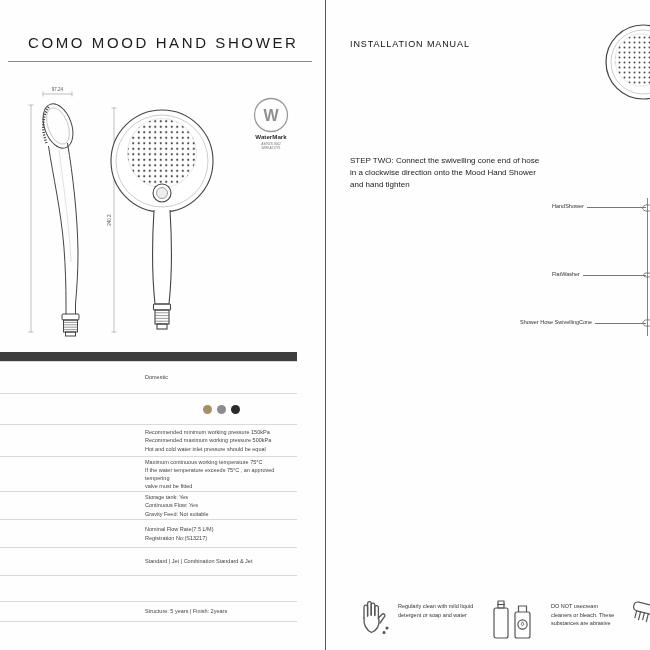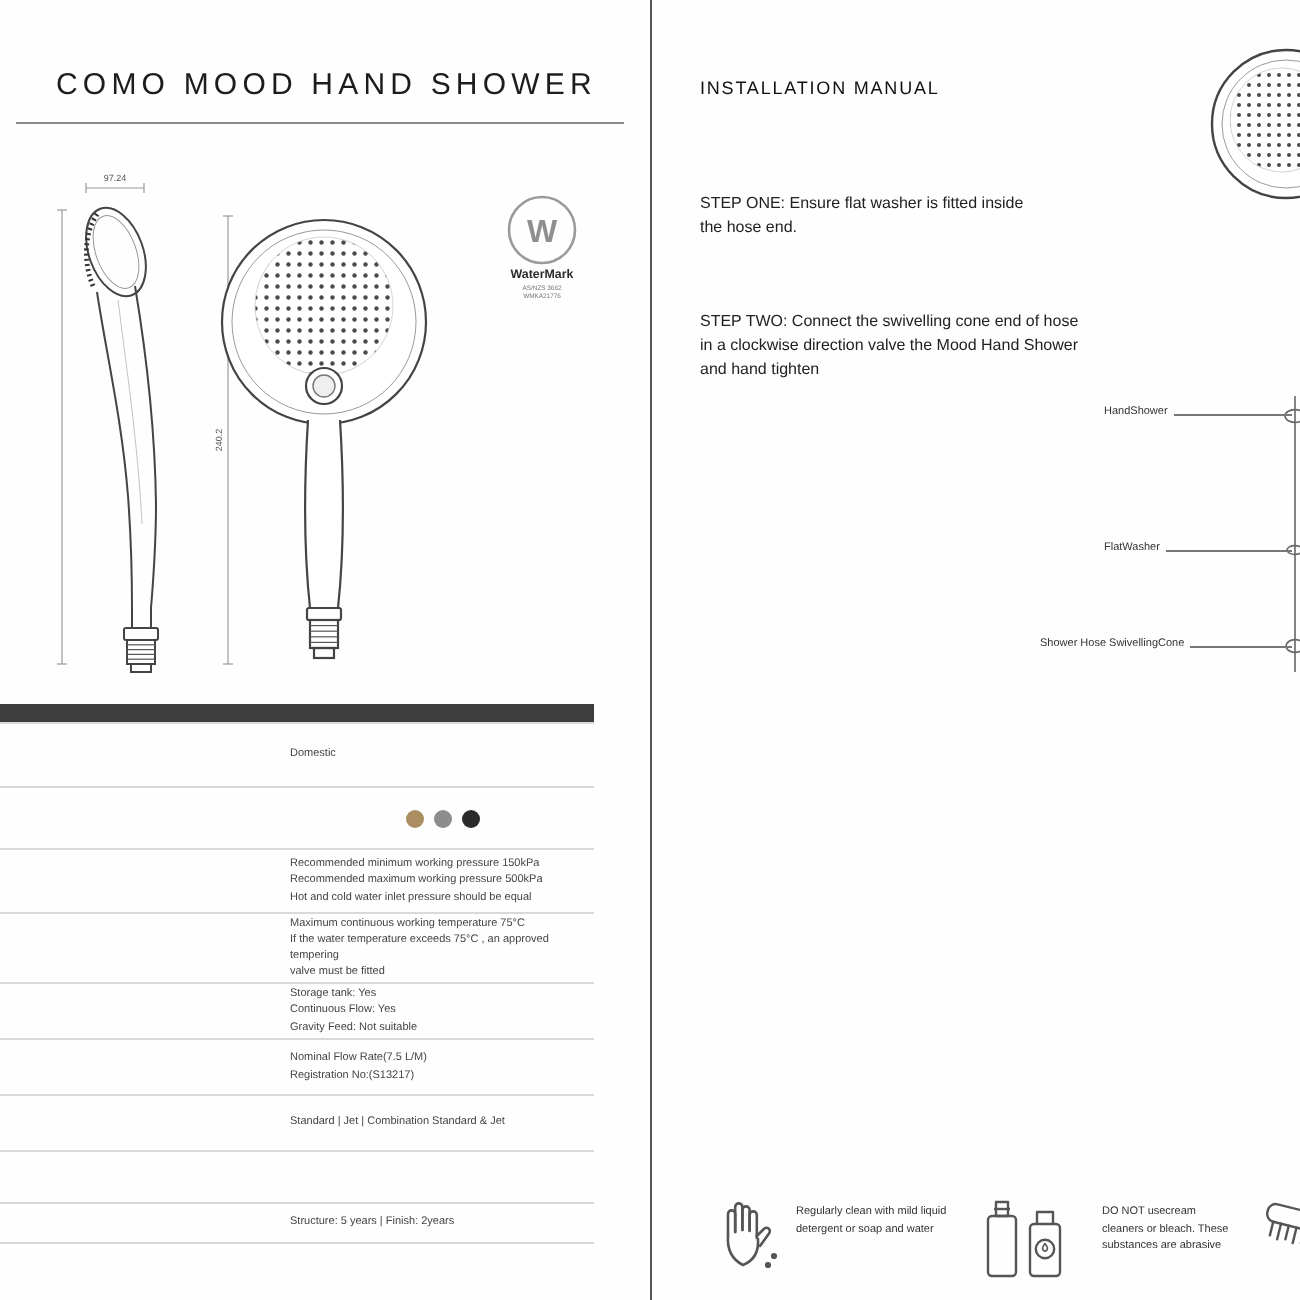--- a/index.html
+++ b/index.html
@@ -190,22 +190,21 @@
     <defs>
       <pattern id="dots2" width="5" height="5" patternUnits="userSpaceOnUse">
         <circle cx="2.5" cy="2.5" r="1" fill="#4a4a4a"></circle>
       </pattern>
     </defs>
     <circle cx="46" cy="42" r="37" fill="#fff" stroke="#444" stroke-width="1.2"></circle>
     <circle cx="46" cy="42" r="32" fill="none" stroke="#9a9a9a" stroke-width="0.5"></circle>
     <circle cx="44" cy="40" r="26" fill="url(#dots2)" stroke="#c8c8c8" stroke-width="0.4"></circle>
   </svg>
 
-  <div class="step step1">STEP ONE: Ensure flat washer is fitted inside the hose end.</div>
-  <div class="step step2">STEP TWO: Connect  the swivelling cone end of hose in a clockwise direction  valve the Mood Hand Shower and hand tighten</div>
+  <div class="step step2">STEP TWO: Connect  the swivelling cone end of hose in a clockwise direction  onto the Mood Hand Shower and hand tighten</div>
 
   <svg class="hose-edge" width="9" height="138" viewBox="0 0 9 138">
     <g fill="none" stroke="#666" stroke-width="0.8">
       <line x1="6.5" y1="0" x2="6.5" y2="138"></line>
       <ellipse cx="6.5" cy="10" rx="5" ry="3.2"></ellipse>
       <ellipse cx="6.5" cy="77" rx="4" ry="2.2"></ellipse>
       <ellipse cx="6.5" cy="125" rx="4.5" ry="3.2"></ellipse>
     </g>
   </svg>
 

